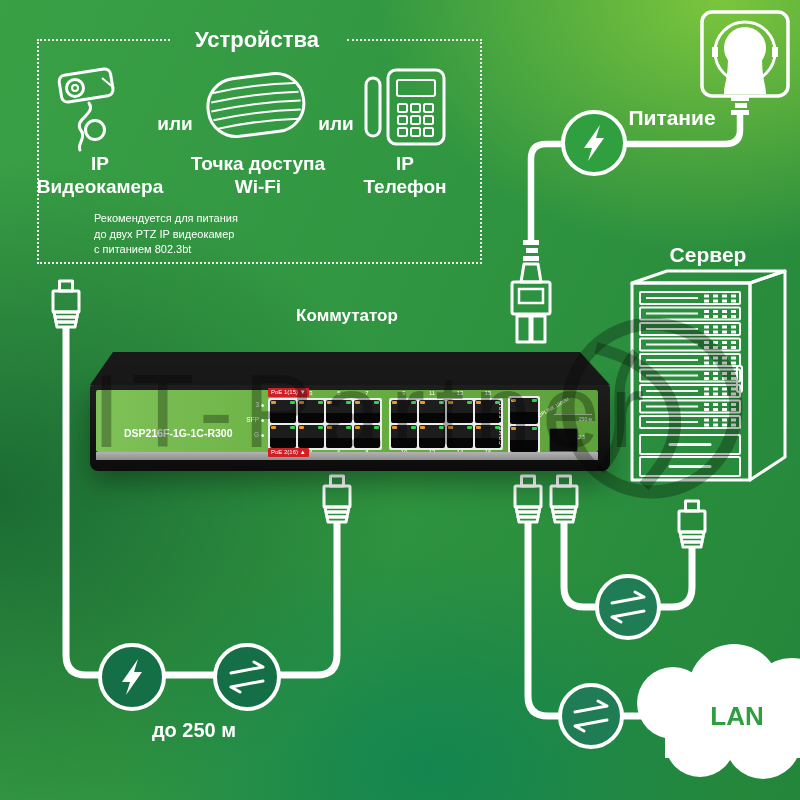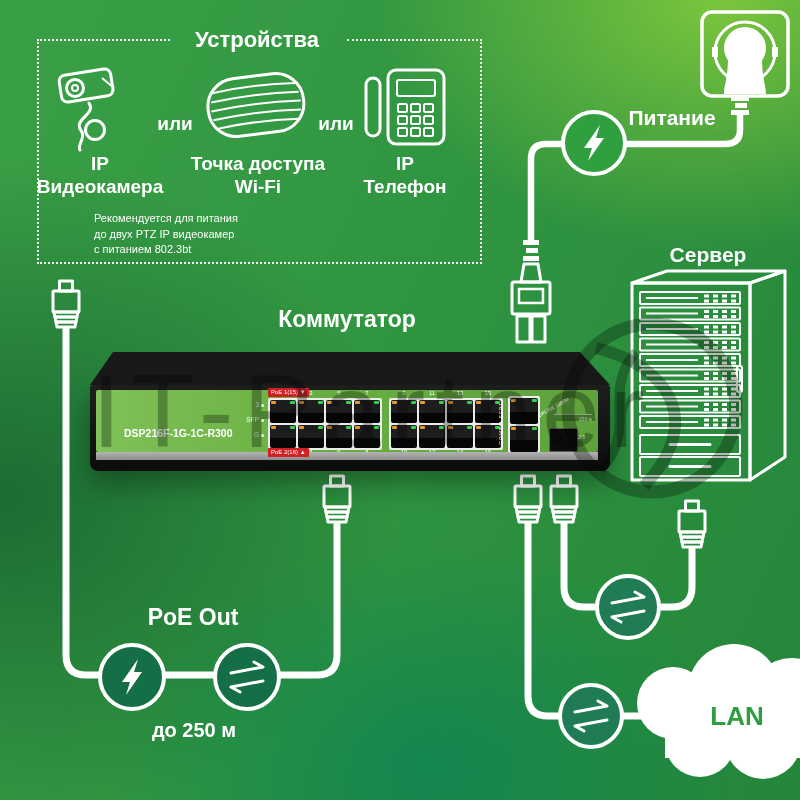--- a/index.html
+++ b/index.html
@@ -61,21 +61,21 @@
   #combo-label{position:absolute;left:402px;top:12px;color:#fff;font-size:5px;
     writing-mode:vertical-rl;transform:rotate(180deg);letter-spacing:1px;}
   #sfp-cage{position:absolute;left:453px;top:38px;width:27px;height:22px;background:#0c0c0c;
     border:1px solid #5a5a5a;border-radius:2px;}
   #uplink-label{position:absolute;left:440px;top:14px;color:#fff;font-size:5px;
     transform:rotate(-30deg);white-space:nowrap;}
   #right-note{position:absolute;left:458px;top:24px;width:38px;color:#fff;font-size:5px;
     text-align:right;border-top:1px solid rgba(255,255,255,.7);padding-top:1px;}
   #right-marks{position:absolute;left:482px;top:44px;color:#fff;font-size:5px;}
   
-  #switch-title{left:247px;top:306px;width:200px;font-size:23px;}
+  #switch-title{left:247px;top:306px;width:200px;font-size:17px;}
   #power-label{left:612px;top:106px;width:120px;font-size:21px;}
   #server-label{left:648px;top:243px;width:120px;font-size:21px;}
   #poeout-label{left:133px;top:604px;width:120px;font-size:23px;}
   #distance-label{left:124px;top:719px;width:140px;font-size:20px;}
   #lan-label{left:701px;top:701px;width:72px;font-size:26px;color:#2f9e41;}
   
   #wm{position:absolute;left:0;top:0;z-index:6;mix-blend-mode:multiply;pointer-events:none;}
   #wm-text{position:absolute;left:92px;top:352px;font-size:104px;letter-spacing:10px;
     color:rgba(12,22,14,.32);font-weight:500;white-space:nowrap;text-align:right;}
 </style>
@@ -412,21 +412,20 @@
       <div id="uplink-label">UPLINK 1000M</div>
       <div id="right-note">250 м</div>
       <div id="sfp-cage"></div>
       <div id="right-marks">2 3</div>
     </div>
     <div id="switch-strip"></div>
   </div>
 
   <div class="txt" id="power-label">Питание</div>
   <div class="txt" id="server-label">Сервер</div>
-  <div class="txt" id="poeout-label">PoE Out</div>
   <div class="txt" id="distance-label">до 250 м</div>
   <div class="txt" id="lan-label">LAN</div>
 
   <div id="wm">
     <div id="wm-text">IT-Partner</div>
     <svg width="800" height="800" viewBox="0 0 800 800">
       <g stroke="rgba(12,22,14,.30)" fill="none">
         <circle cx="652" cy="408" r="84" stroke-width="13"></circle>
         <path d="M596,348 C668,366 706,420 644,486" stroke-width="12"></path>
         <path d="M600,470 C640,430 600,392 636,352" stroke-width="10"></path>

